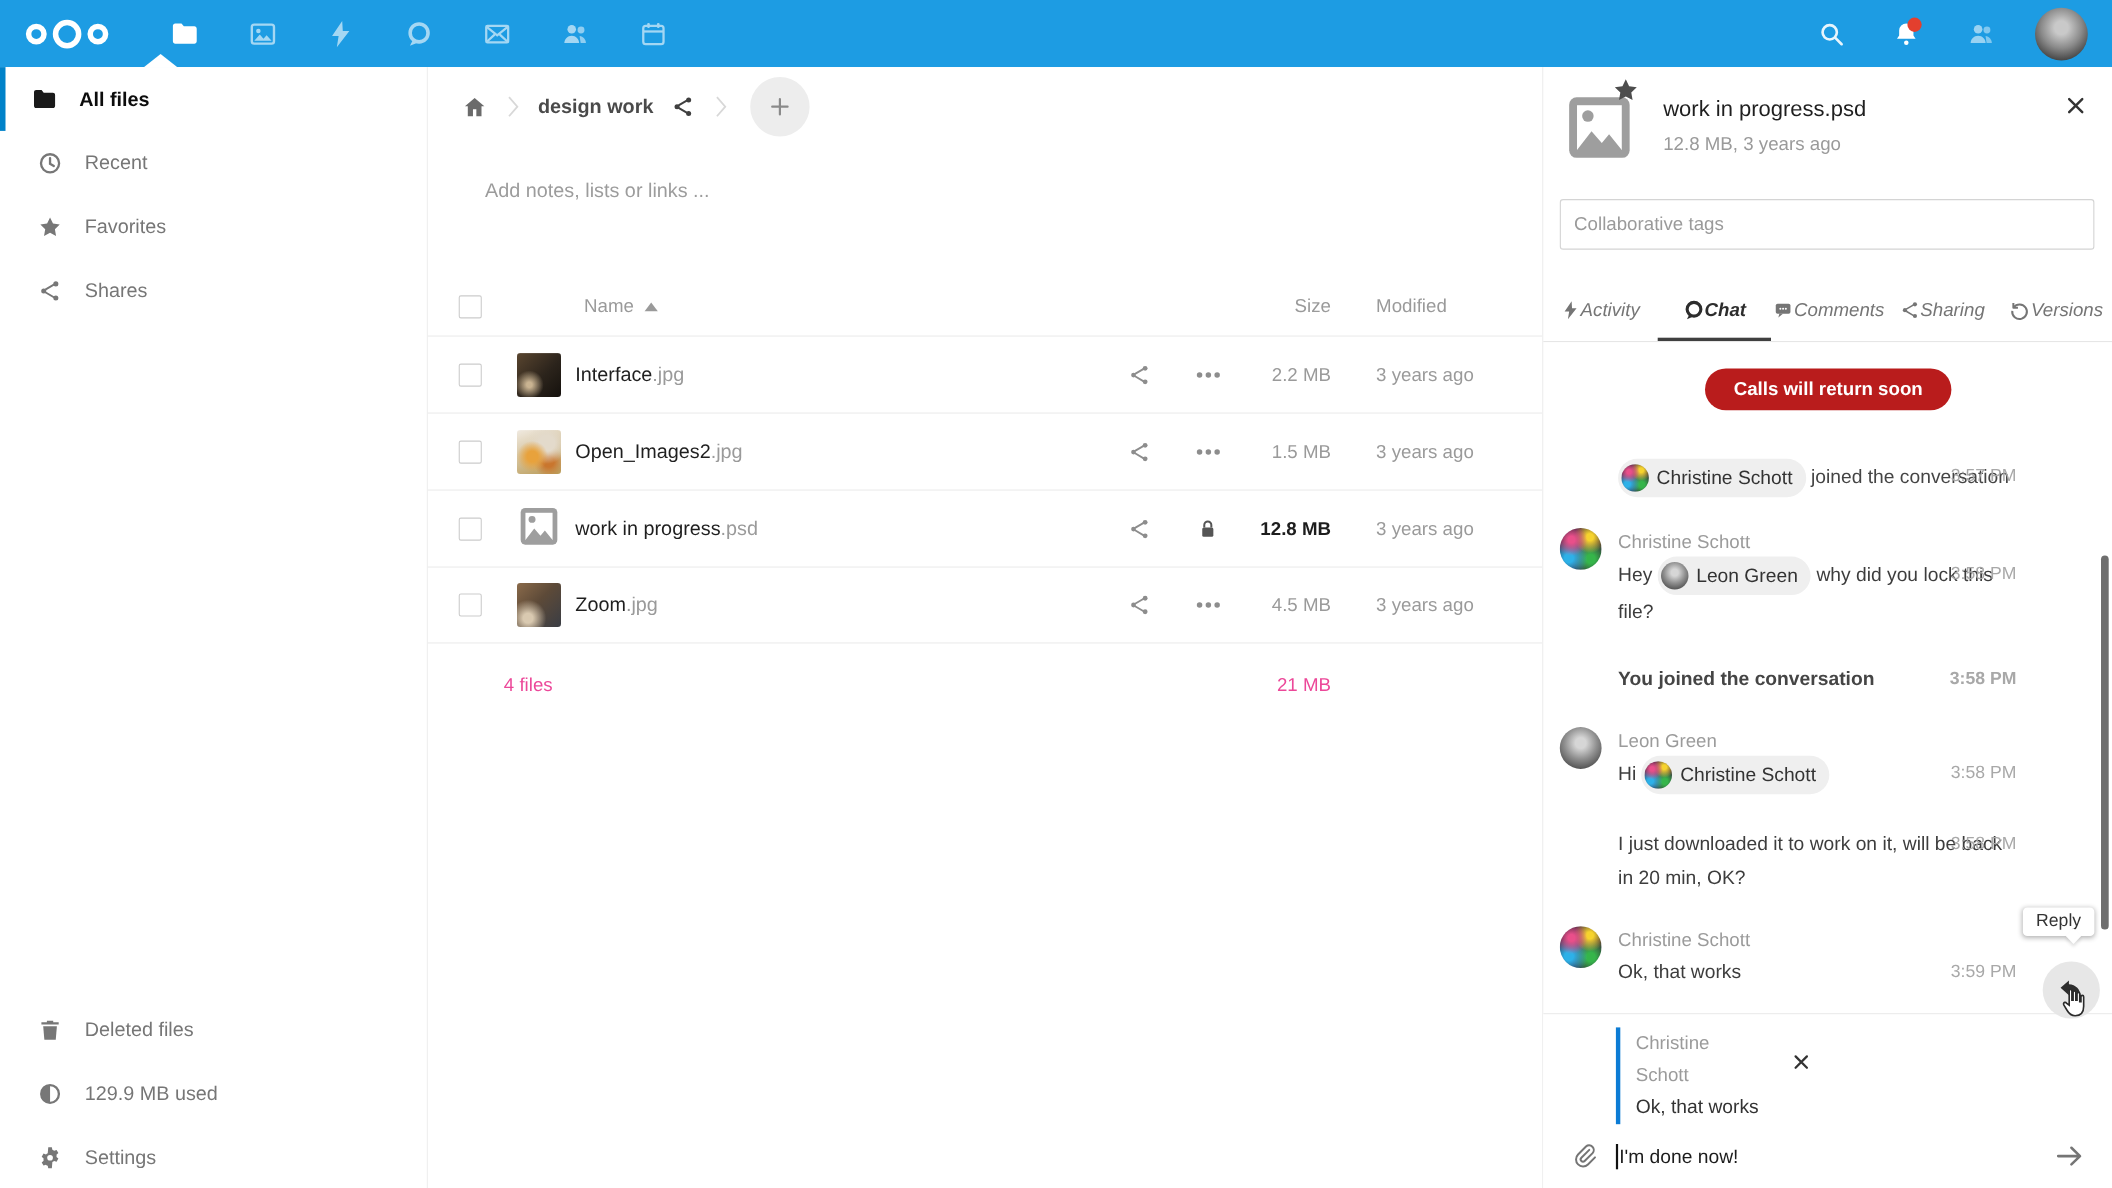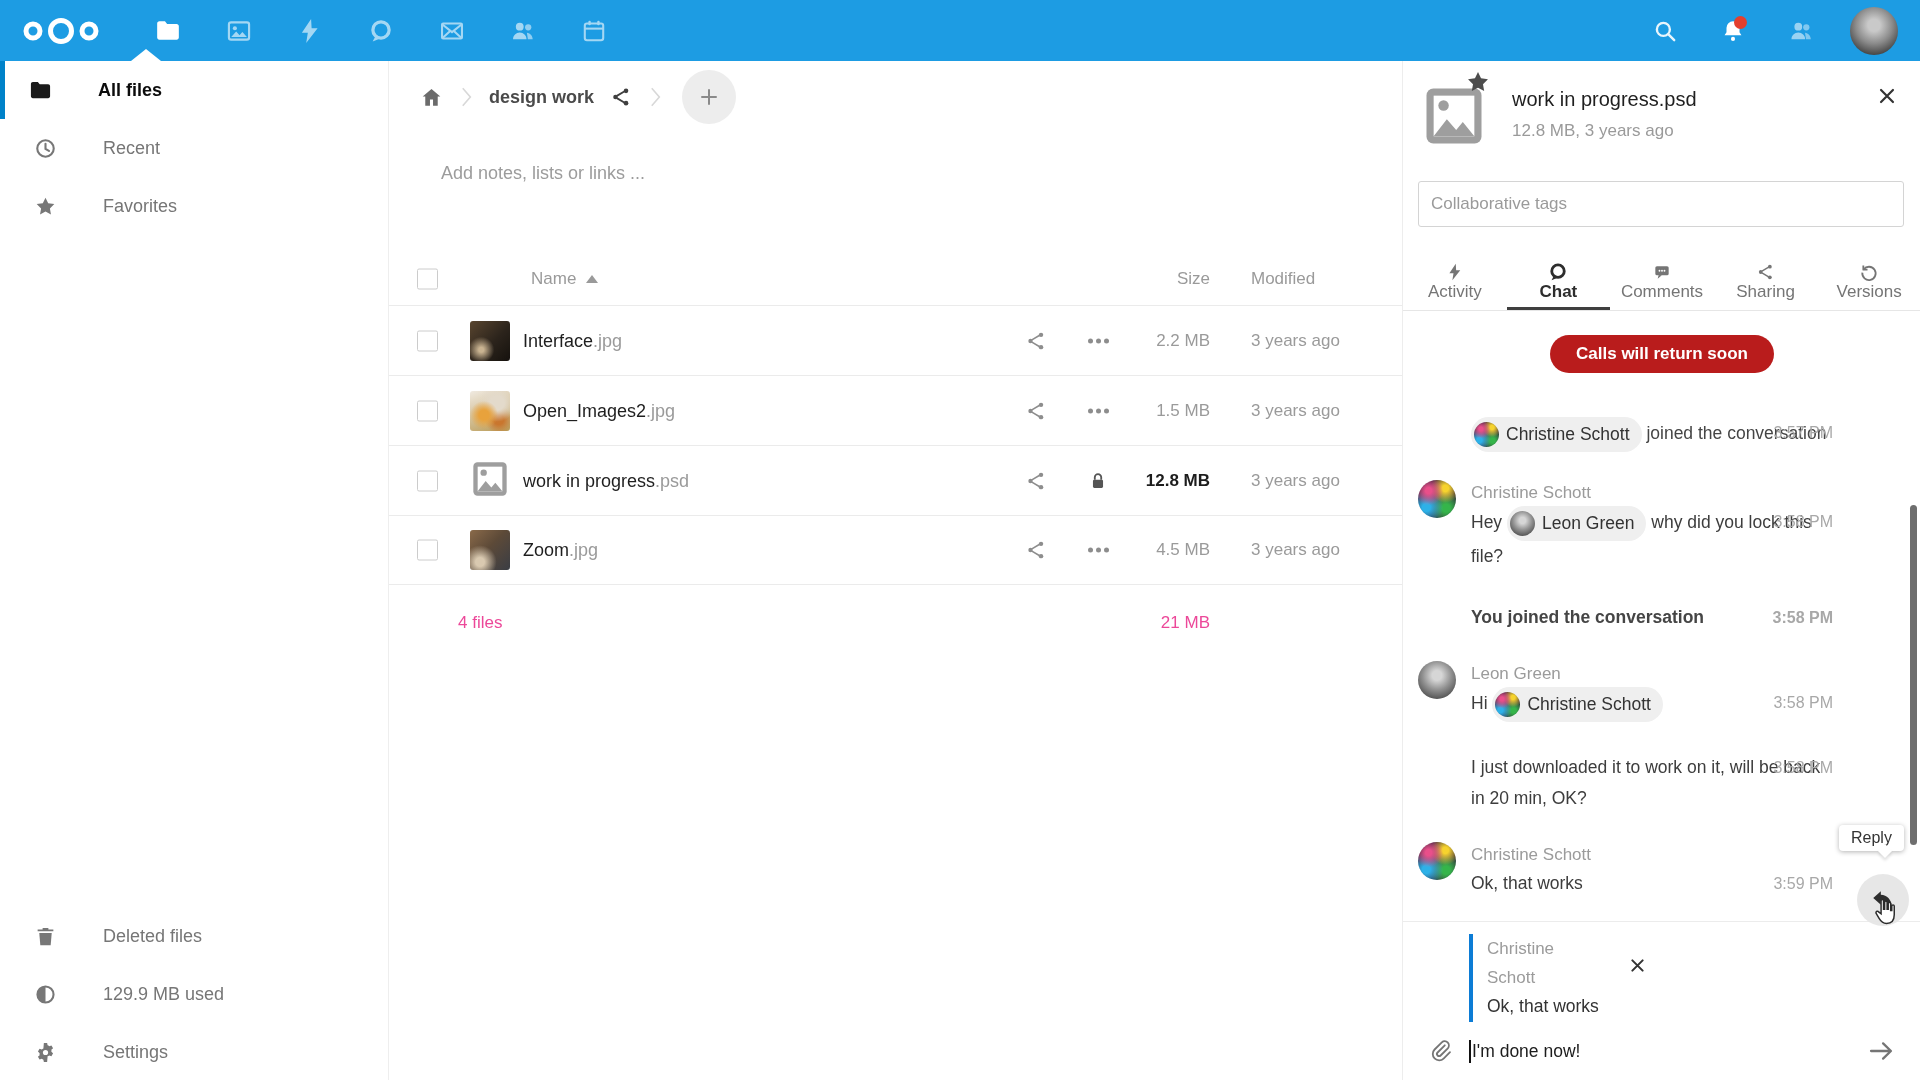--- a/index.html
+++ b/index.html
@@ -18,21 +18,21 @@
   .topbar-right { margin-left:auto; display:flex; align-items:center; gap:30px; margin-right:22px; }
   .tb-icon { width:38px; height:38px; display:flex; align-items:center; justify-content:center; color:#fff; position:relative; cursor:pointer; }
   .tb-icon.search svg{ opacity:.9; }
   .tb-icon.contacts svg { opacity:.55; }
   .badge { position:absolute; top:4px; right:5px; width:13px; height:13px; border-radius:50%; background:#e33f2e; }
   .avatar-top { width:48px; height:48px; border-radius:50%; cursor:pointer;
     background: radial-gradient(circle at 50% 38%, #c9c9c9 16%, #8b8b8b 48%, #3c3c3c 82%); }
 
   
   .sidebar { position:absolute; left:0; top:61px; width:389px; height:1019px; background:#fff; border-right:1px solid #eeeeee; }
-  .nav-item { height:58px; display:flex; align-items:center; padding-left:29px; gap:46px; color:#767676; font-size:18px; cursor:pointer; border-left:5px solid transparent; }
+  .nav-item { height:58px; display:flex; align-items:center; padding-left:29px; gap:20px; color:#767676; font-size:18px; cursor:pointer; border-left:5px solid transparent; }
   .nav-item svg { flex:0 0 auto; }
   .nav-item.active { color:#0c0c0c; font-weight:bold; border-left:5px solid #0082c9; padding-left:24px; }
   .nav-item.active .nav-ic { color:#1a1a1a; }
   .nav-ic { color:#777; display:flex; }
   .nav-bottom { position:absolute; left:0; width:100%; }
 
   
   .main { position:absolute; left:389px; top:61px; width:1013px; height:1019px; background:#fff; }
   .crumbs { height:72px; display:flex; align-items:center; padding-left:31px; gap:14px; }
   .crumb-home { color:#6b6b6b; display:flex; cursor:pointer; }
@@ -73,21 +73,21 @@
   
   .panel { position:absolute; left:1402px; top:61px; width:518px; height:1019px; background:#fff; border-left:1px solid #ededed; }
   .p-close { position:absolute; right:22px; top:24px; color:#333; cursor:pointer; }
   .p-thumb { position:absolute; left:18px; top:22px; }
   .p-star { position:absolute; left:62px; top:8px; color:#4d4d4d; }
   .p-title { position:absolute; left:109px; top:27px; font-size:20px; color:#1f1f1f; }
   .p-sub { position:absolute; left:109px; top:60px; font-size:17px; color:#9a9a9a; }
   .tags-input { position:absolute; left:15px; top:120px; width:486px; height:46px; border:1px solid #d4d4d4; border-radius:3px; font-size:17px; color:#333; padding:0 12px; font-family:"Liberation Sans",sans-serif; }
   .tags-input::placeholder { color:#9a9a9a; }
   .tabs { position:absolute; left:0; top:196px; width:518px; height:54px; display:flex; border-bottom:1px solid #e6e6e6; }
-  .tab { flex:1; display:flex; flex-direction:column; align-items:center; justify-content:center; gap:0; color:#757575; font-size:17px; cursor:pointer; border-bottom:3px solid transparent; }
+  .tab { flex:1; display:flex; flex-direction:row; align-items:center; justify-content:center; gap:0; color:#757575; font-size:17px; cursor:pointer; border-bottom:3px solid transparent;font-style:italic; }
   .tab.active { color:#2d2d2d; font-weight:bold; border-bottom:3px solid #3f3f3f; }
   .tab svg { height:20px; }
 
   
   .chat { position:absolute; left:0; top:250px; width:518px; bottom:0; overflow:hidden; }
   .call-banner { margin:24px auto 0; width:fit-content; padding:9px 26px; background:#b91c1c; color:#fff; font-weight:bold; font-size:17px; border-radius:22px; cursor:pointer; }
   .msg { position:relative; padding:0 88px 0 68px; font-size:17.5px; color:#3d3d3d; line-height:31px; }
   .msg .av { position:absolute; left:15px; top:0; width:38px; height:38px; border-radius:50%; }
   .msg .author { font-size:17px; color:#9b9b9b; line-height:26px; }
   .msg .time { position:absolute; right:88px; font-size:16px; color:#a8a8a8; top:0; line-height:31px; }
@@ -223,20 +223,31 @@
       <span>Recent</span>
     </div>
     <div class="nav-item">
       <span class="nav-ic">
           <svg width="23" height="23" viewBox="0 0 24 24" fill="currentColor">
             <path d="M12 2.8l2.8 5.8 6.4.9-4.6 4.5 1.1 6.3-5.7-3-5.7 3 1.1-6.3L2.8 9.5l6.4-.9z"></path>
           </svg>
         </span>
       <span>Favorites</span>
     </div>
+    <div class="nav-item">
+      <span class="nav-ic">
+          <svg width="23" height="23" viewBox="0 0 24 24" fill="currentColor">
+            <circle cx="6" cy="12" r="2.4"></circle>
+            <circle cx="17.5" cy="5.3" r="2.4"></circle>
+            <circle cx="17.5" cy="18.7" r="2.4"></circle>
+            <path d="M7.5 10.8l8.5-5M7.5 13.2l8.5 5" stroke="currentColor" stroke-width="1.8"></path>
+          </svg>
+        </span>
+      <span>Shares</span>
+    </div>
 
     <div class="nav-bottom" style="top:846px;">
       <div class="nav-item">
         <span class="nav-ic">
             <svg width="23" height="23" viewBox="0 0 24 24" fill="currentColor">
               <path d="M9 3h6v1.6h5.2v2H3.8v-2H9V3z"></path>
               <path d="M5.5 8.4h13L17.4 21H6.6L5.5 8.4z"></path>
             </svg>
           </span>
         <span>Deleted files</span>

